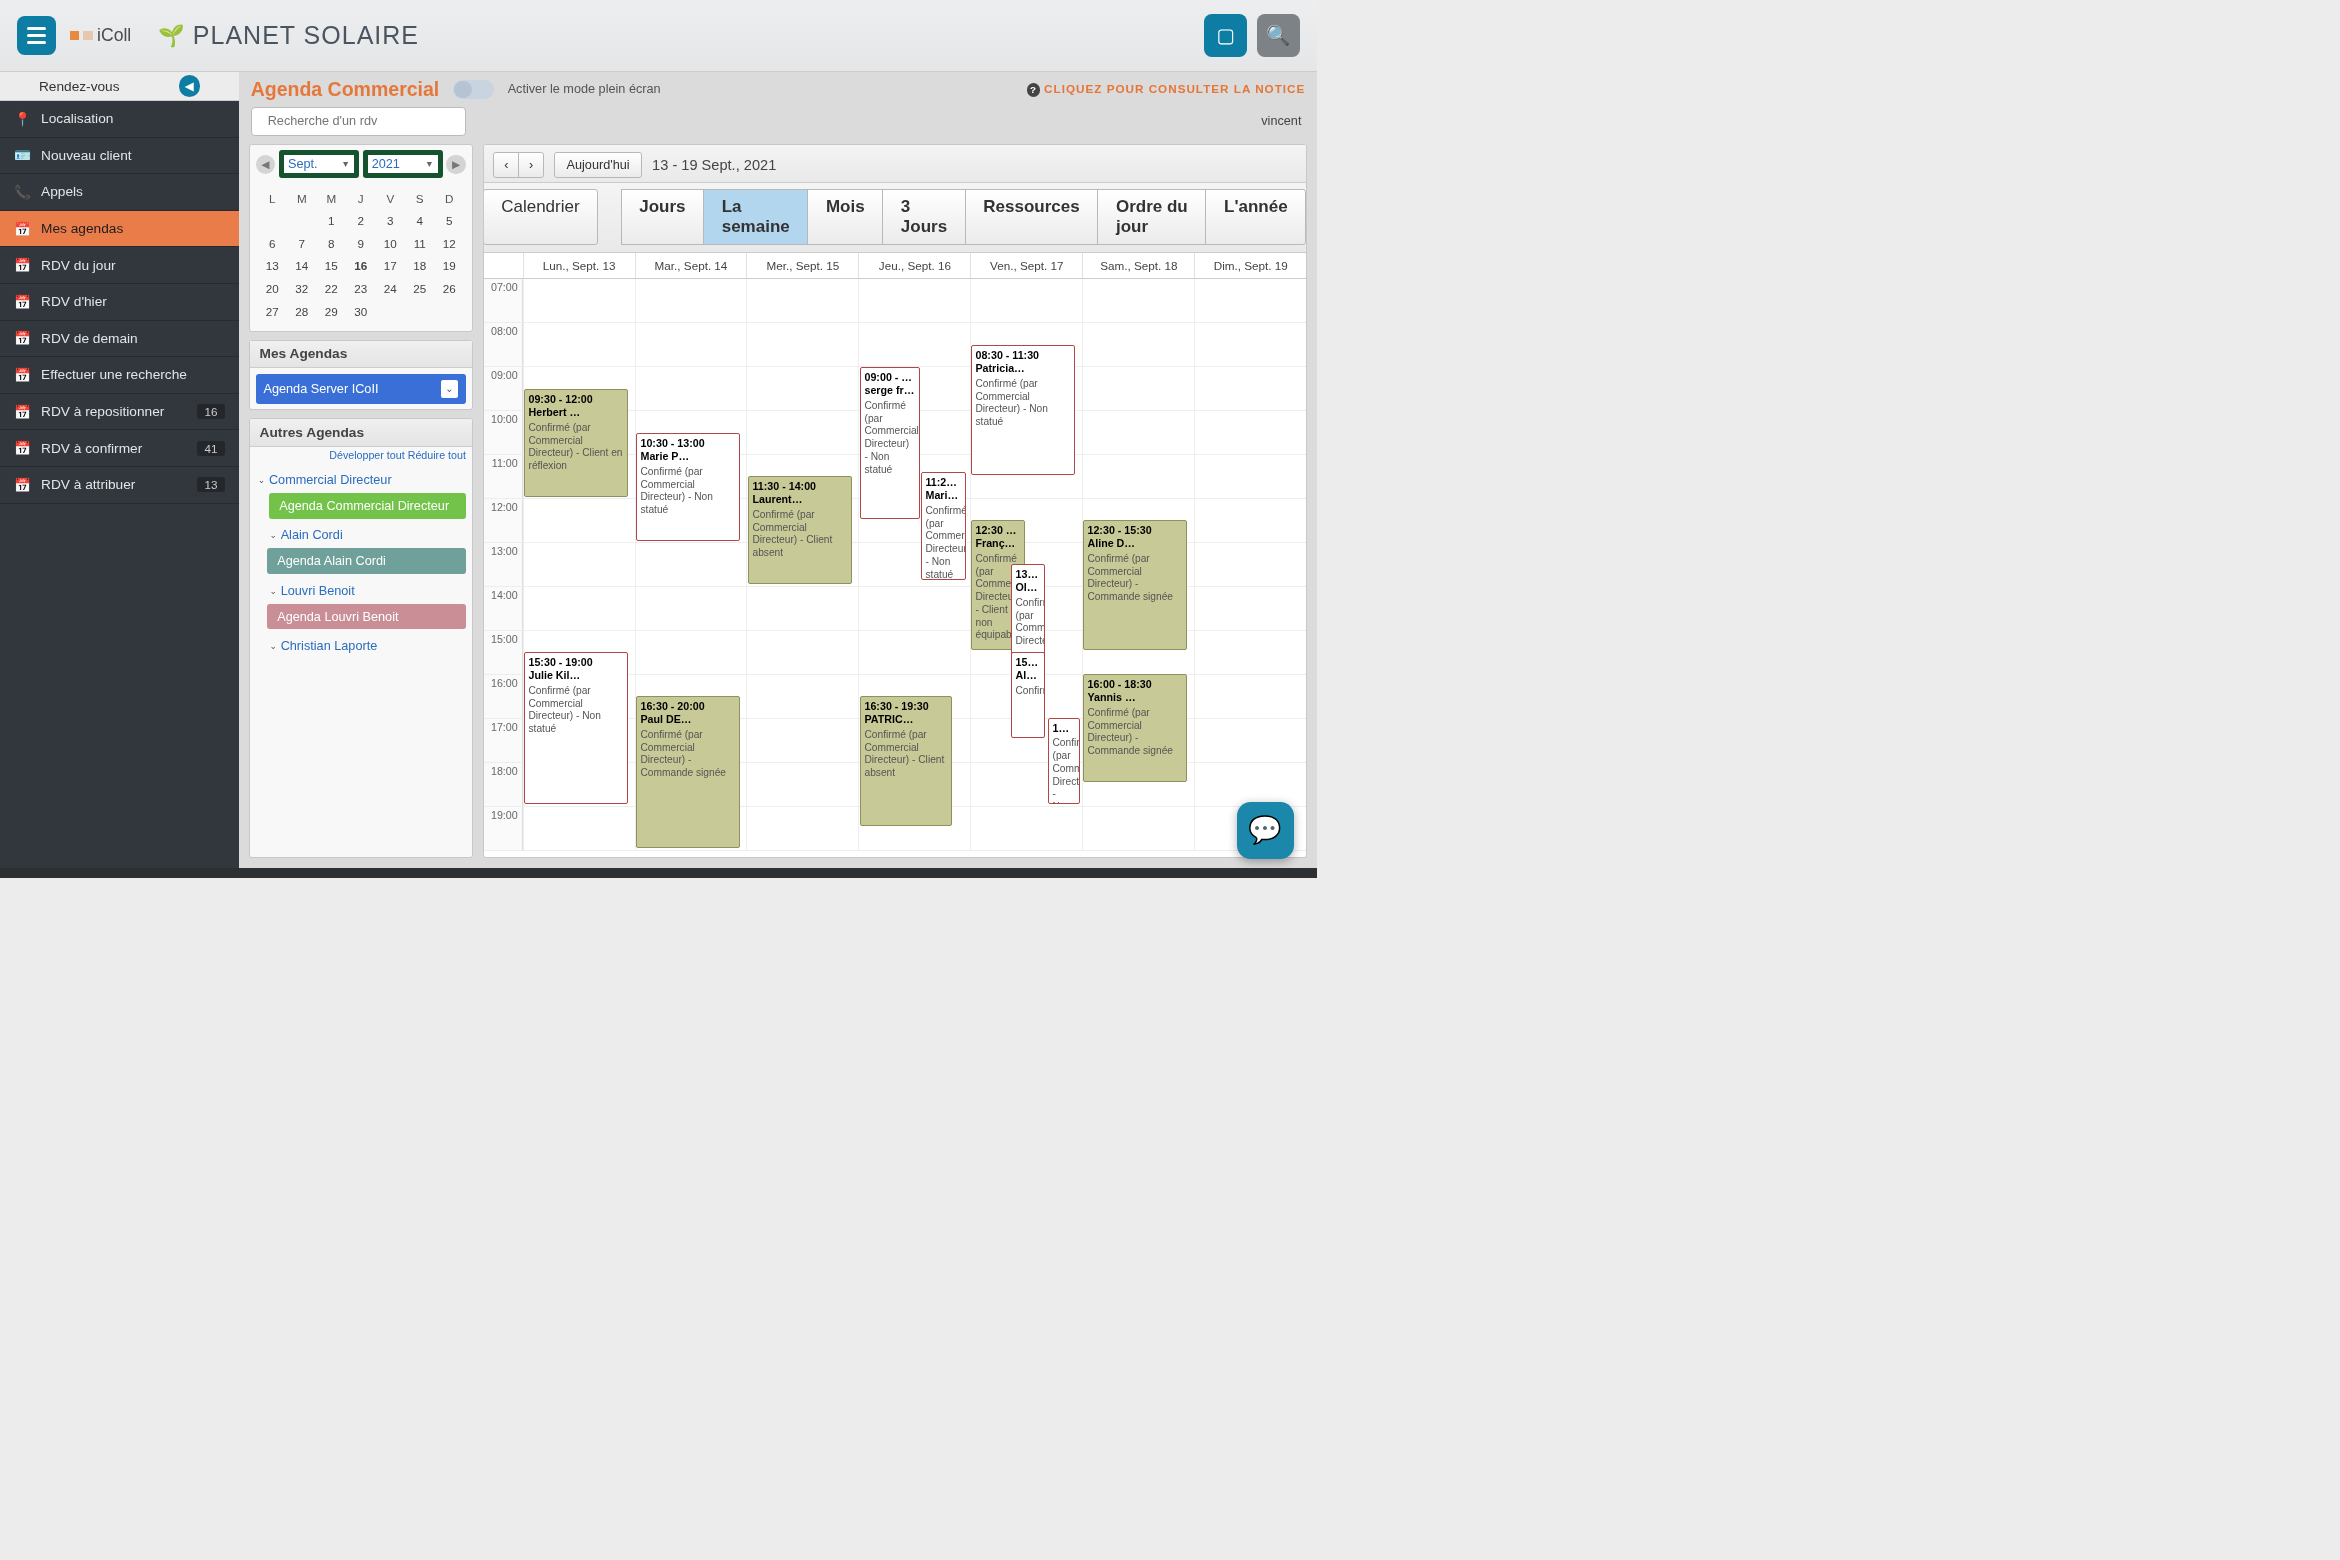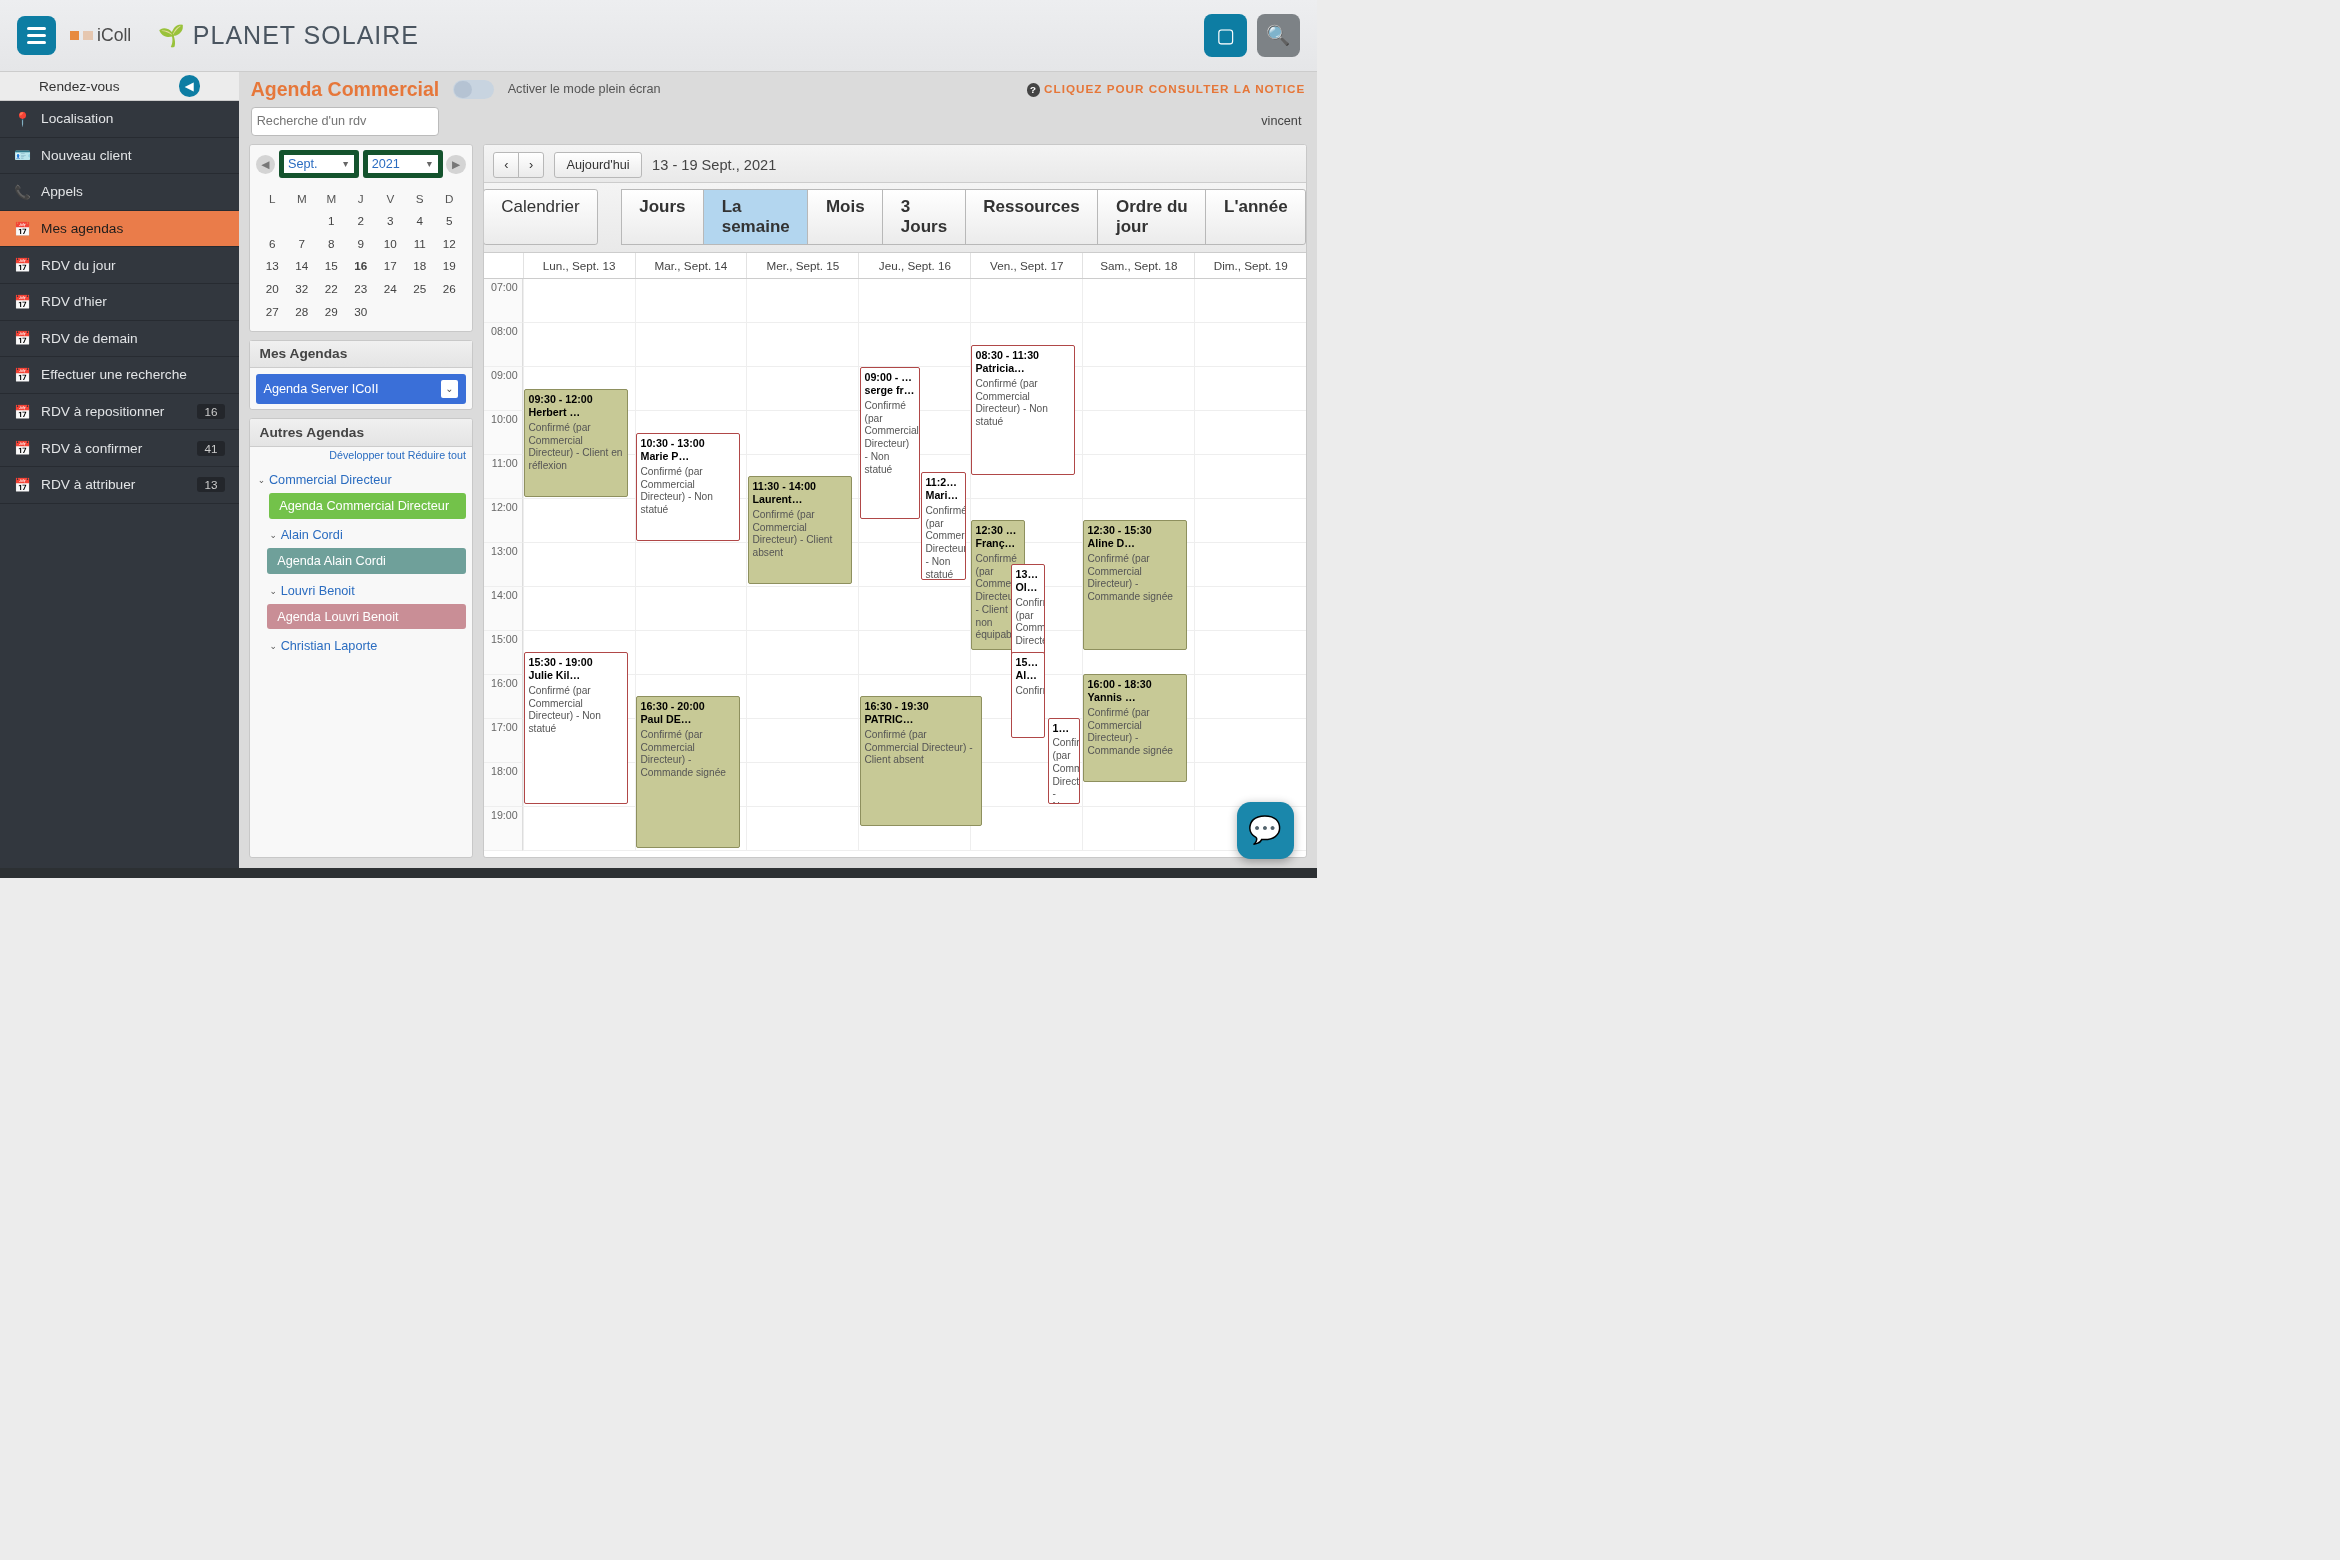--- a/index.html
+++ b/index.html
@@ -37,21 +37,21 @@
   .main { flex: 1; background: #dbdbdb; display: flex; flex-direction: column; overflow: hidden; }
   .main-header { padding: 5.9px 11.7px 2px; display: flex; align-items: center; gap: 13.7px; }
   .agenda-title { color: #e6773a; font-size: 19.5px; font-weight: 600; }
   .toggle { width: 41px; height: 19.5px; border-radius: 9.8px; background: #c8d4e0; position: relative; cursor: pointer; }
   .toggle::after { content:''; position:absolute; width:17.6px; height:17.6px; background:#b5c3d3; border-radius:50%; top:1px; left:1px; }
   .toggle-label { font-size: 12.7px; color: #555; }
   .notice-link { margin-left: auto; color: #e67638; font-size: 11.7px; letter-spacing: 1px; font-weight: 600; cursor: pointer; }
   .notice-link .qm { display:inline-block; width:13.7px; height:13.7px; border-radius:50%; background:#444; color:#fff; font-size:9.8px; text-align:center; line-height:13.7px; margin-right:3.9px; }
 
   .search-row { padding: 3.9px 11.7px 7.8px; display:flex; align-items:center; }
-  .search-box { width: 188px; height: 29px; border:1px solid #bbb; border-radius:3.9px; padding:0 5px; font-size:12.7px; background:#fff; }
+  .search-box { width: 215px; height: 29px; border:1px solid #bbb; border-radius:3.9px; padding:0 16px; font-size:12.7px; background:#fff; }
   .user-label { margin-left:auto; font-size:12.7px; color:#444; padding-right:3.9px; }
 
   .content-row { flex:1; display:flex; gap:9.8px; padding:0 9.8px 9.8px 9.8px; overflow:hidden; }
 
   
   .leftcol { width: 224px; display:flex; flex-direction:column; gap:7.8px; overflow:hidden; }
   .panel { background:#f8f8f8; border:1px solid #c8c8c8; border-radius:2.9px; }
 
   .cal-head { display:flex; align-items:center; gap:3.9px; padding:5.9px; }
   .nav-arrow { width:19.5px; height:19.5px; border-radius:50%; background:#d4d4d4; display:flex; align-items:center; justify-content:center; font-size:10.7px; color:#777; cursor:pointer; }
@@ -493,21 +493,21 @@
               <div class="event ev-white" style="top:88px;left:376px;width:60px;height:152px;pointer-events:auto;">
          <strong>09:00 - 12:30</strong>
          <strong>serge fr…</strong>
          <div class="ev-status">Confirmé (par Commercial Directeur) - Non statué</div>
        </div>
               <div class="event ev-white" style="top:193px;left:437px;width:45px;height:108px;pointer-events:auto;">
          <strong>11:25 - 13:55</strong>
          <strong>Mari…</strong>
          <div class="ev-status">Confirmé (par Commercial Directeur) - Non statué</div>
        </div>
-              <div class="event ev-olive" style="top:417px;left:376px;width:122px;height:130px;pointer-events:auto;">
+              <div class="event ev-olive" style="top:417px;left:376px;width:92px;height:130px;pointer-events:auto;">
          <strong>16:30 - 19:30</strong>
          <strong>PATRIC…</strong>
          <div class="ev-status">Confirmé (par Commercial Directeur) - Client absent</div>
        </div>
               <div class="event ev-white" style="top:66px;left:487px;width:104px;height:130px;pointer-events:auto;">
          <strong>08:30 - 11:30</strong>
          <strong>Patricia…</strong>
          <div class="ev-status">Confirmé (par Commercial Directeur) - Non statué</div>
        </div>
               <div class="event ev-olive" style="top:241px;left:487px;width:54px;height:130px;pointer-events:auto;">

